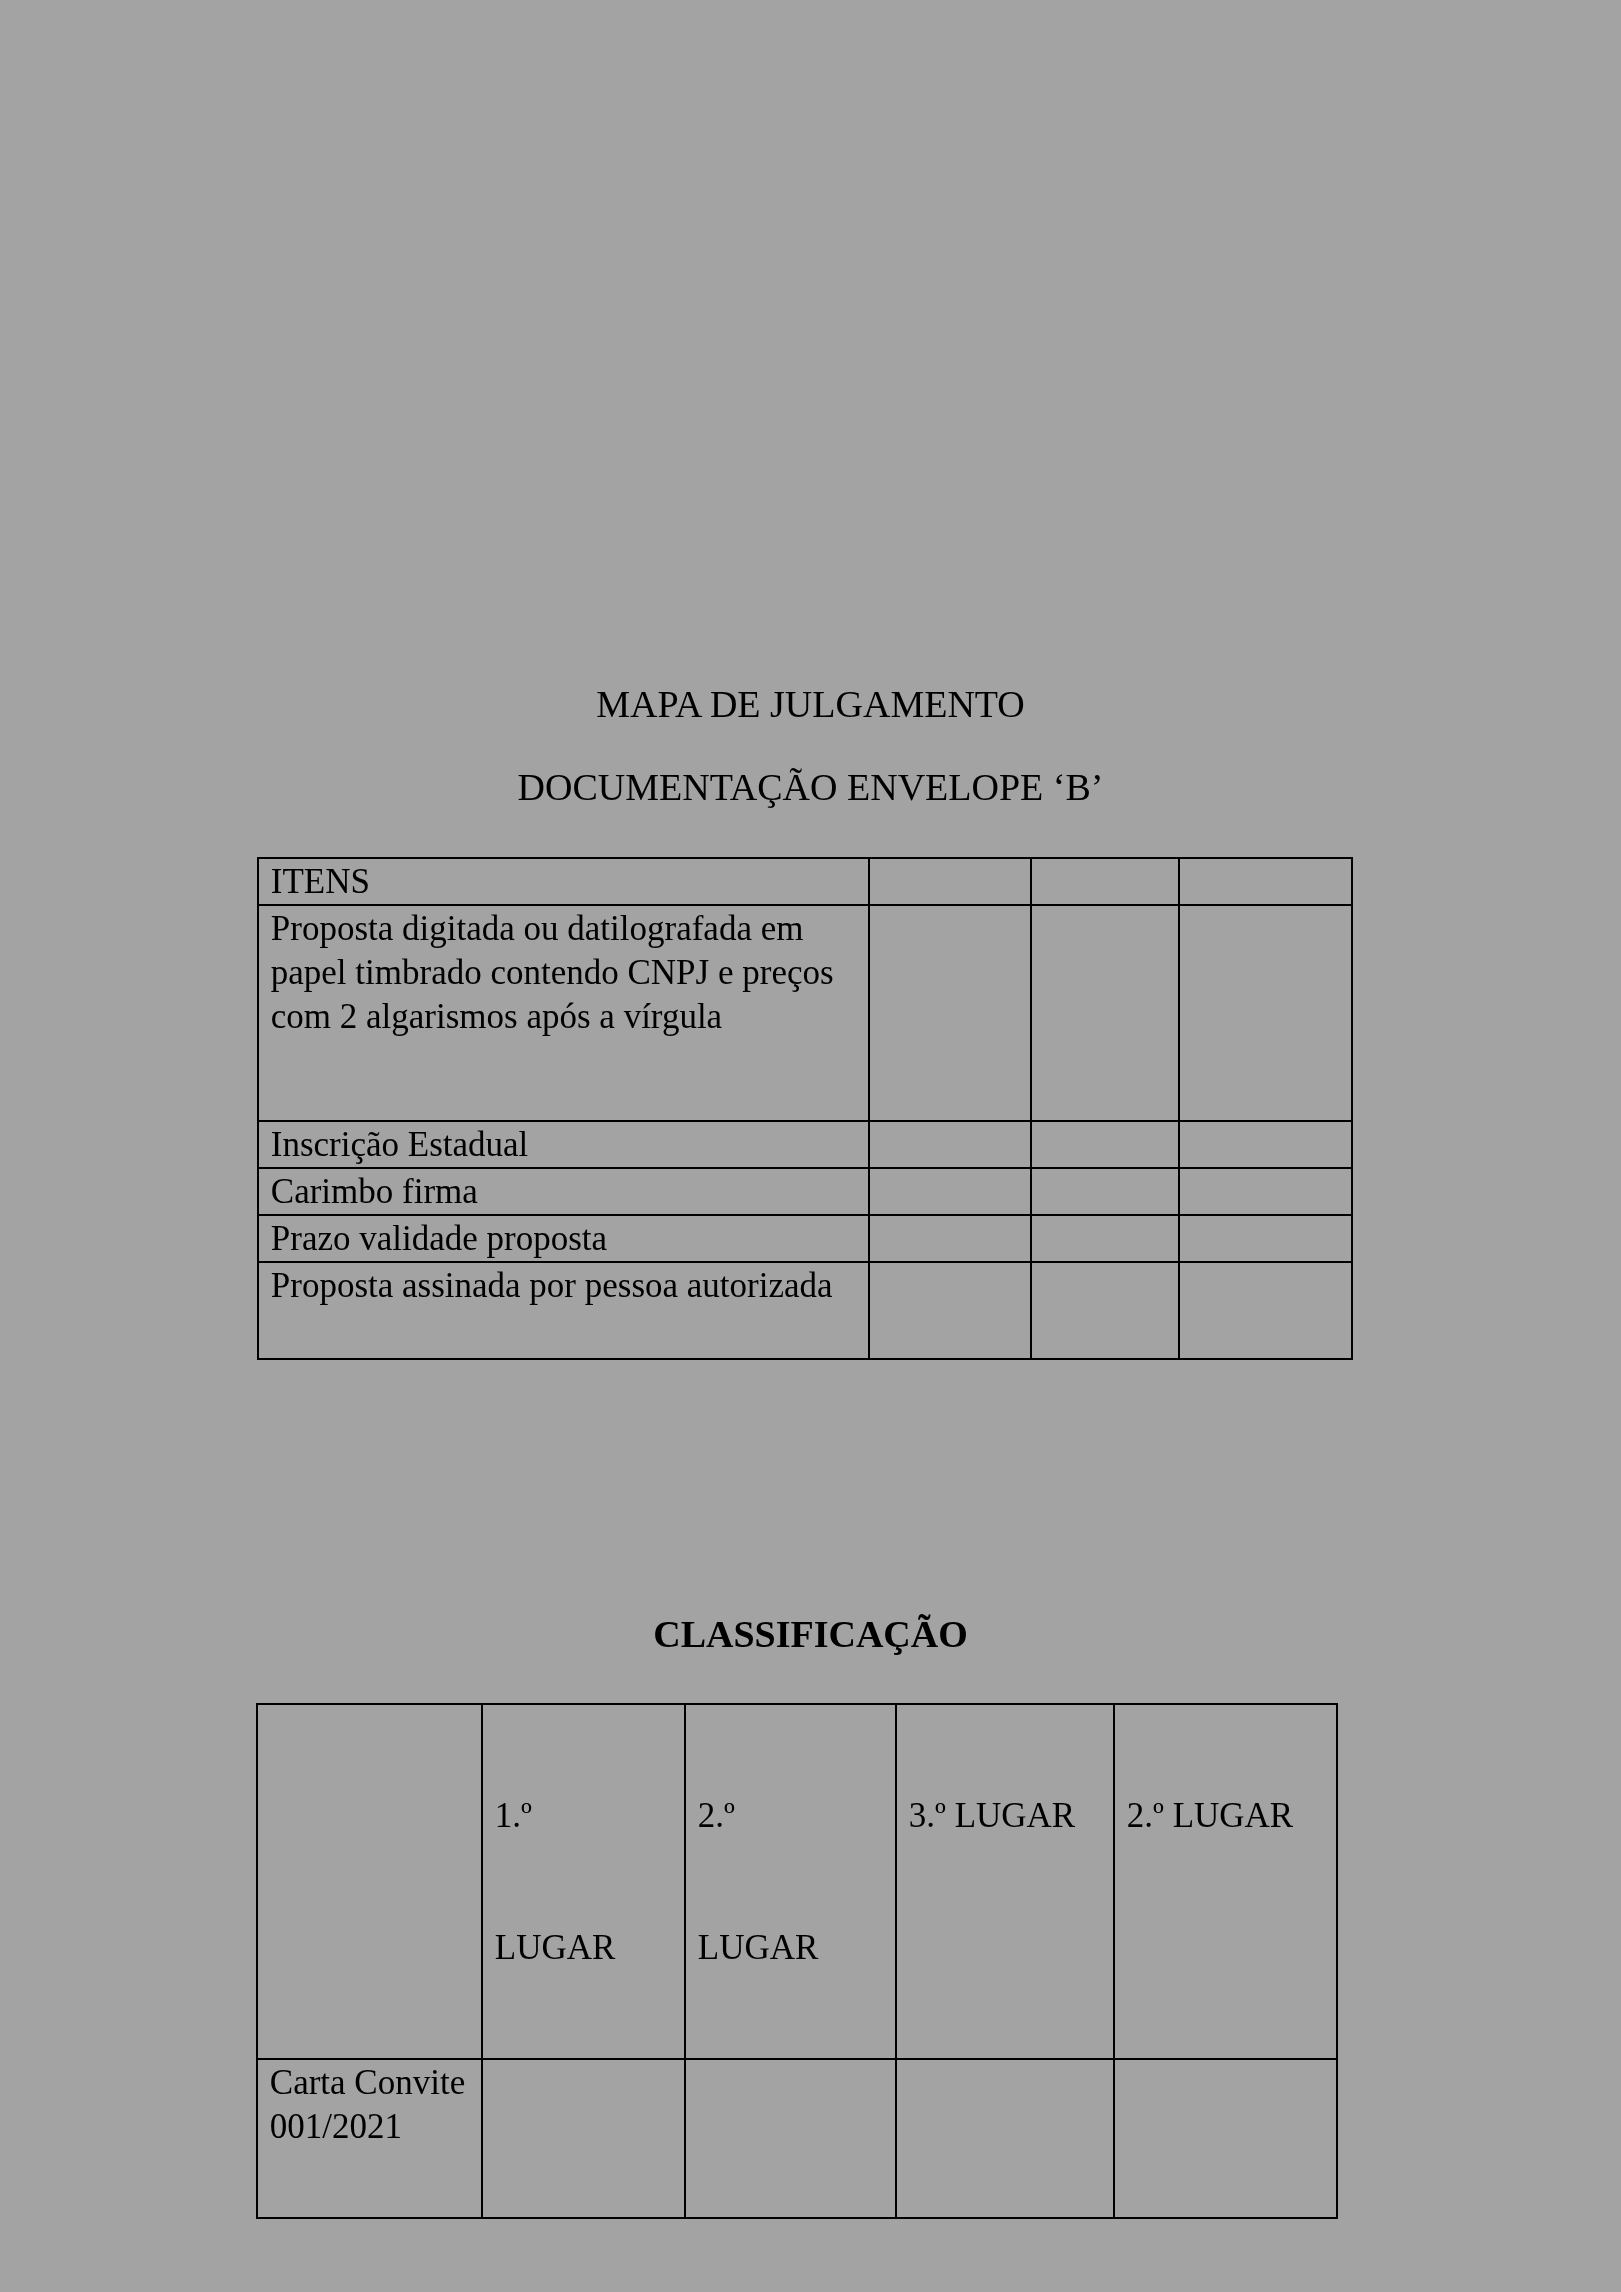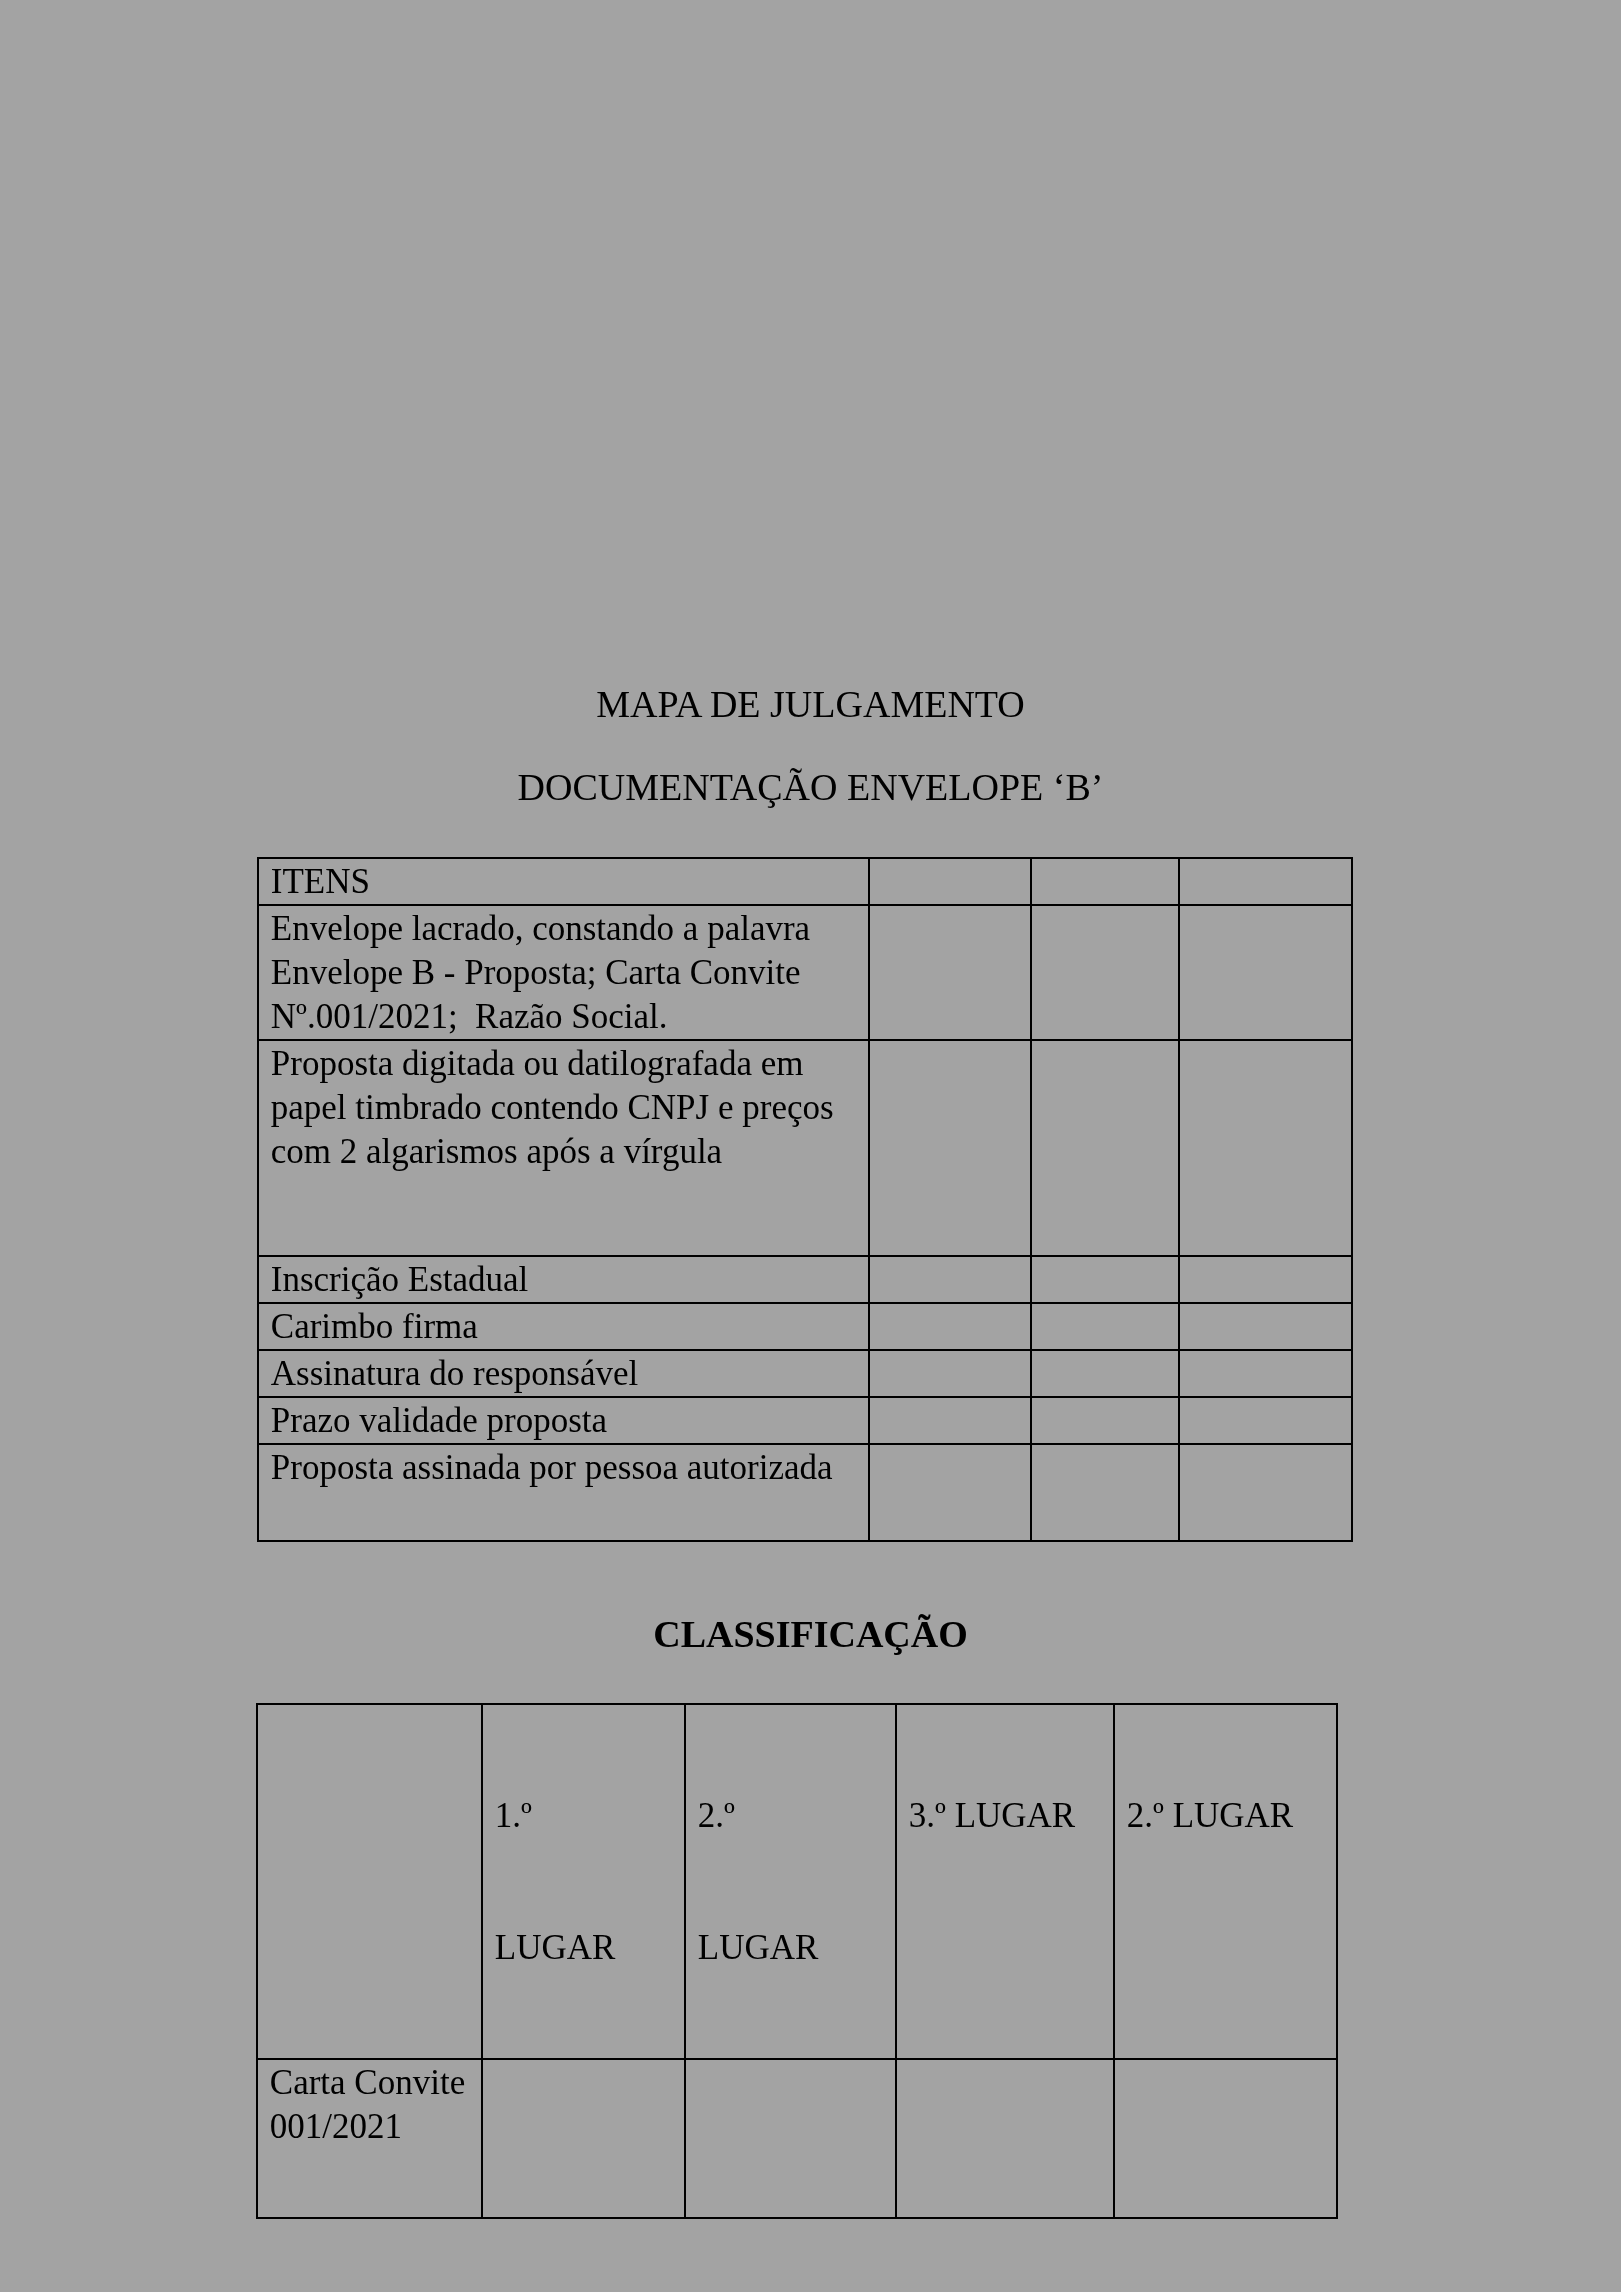--- a/index.html
+++ b/index.html
@@ -71,46 +71,34 @@
         <col class="c2">
         <col class="c3">
     </colgroup>
     <tbody>
       <tr class="rh1">
         <td>ITENS</td>
         <td></td>
         <td></td>
         <td></td>
       </tr>
-      <tr class="rh3">
-        <td>Envelope lacrado, constando a palavra Envelope B - Proposta; Carta Convite Nº.001/2021;  Razão Social.</td>
-        <td></td>
-        <td></td>
-        <td></td>
-      </tr>
       <tr class="rh4">
         <td>Proposta digitada ou datilografada em papel timbrado contendo CNPJ e preços com 2 algarismos após a vírgula</td>
         <td></td>
         <td></td>
         <td></td>
       </tr>
       <tr class="rhs">
         <td>Inscrição Estadual</td>
         <td></td>
         <td></td>
         <td></td>
       </tr>
       <tr class="rhs">
         <td>Carimbo firma</td>
-        <td></td>
-        <td></td>
-        <td></td>
-      </tr>
-      <tr class="rhs">
-        <td>Assinatura do responsável</td>
         <td></td>
         <td></td>
         <td></td>
       </tr>
       <tr class="rhs">
         <td>Prazo validade proposta</td>
         <td></td>
         <td></td>
         <td></td>
       </tr>

